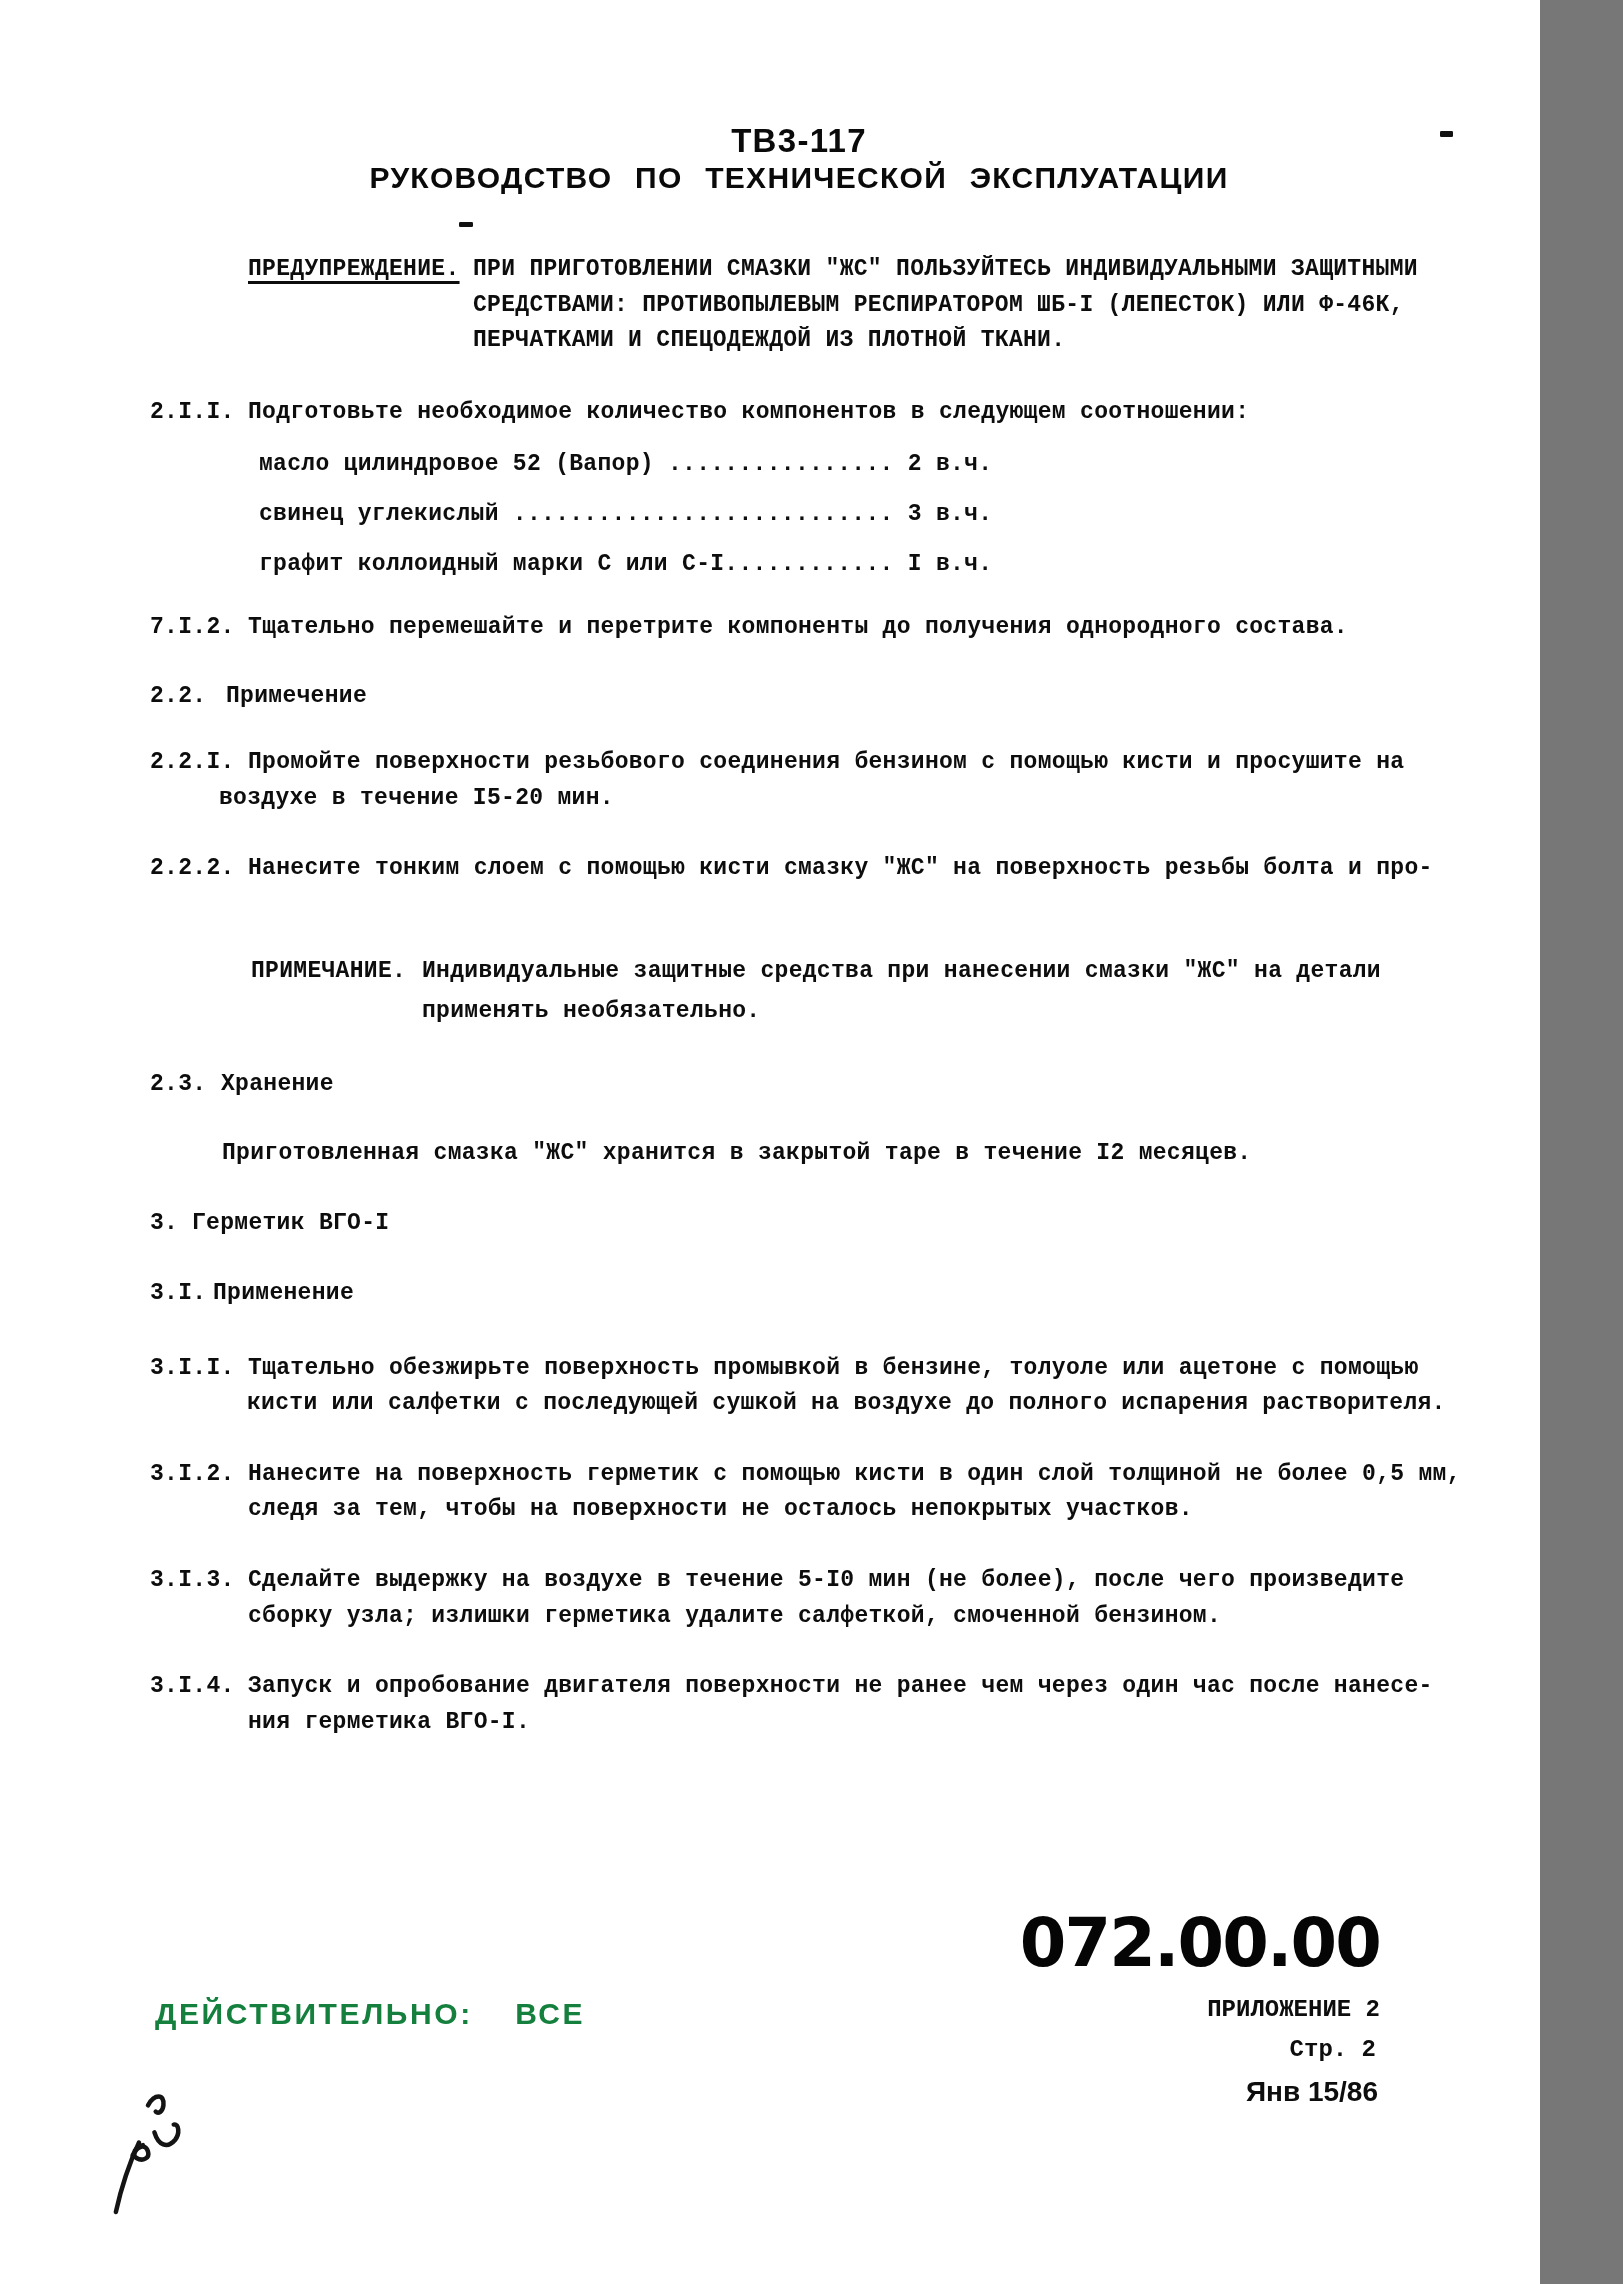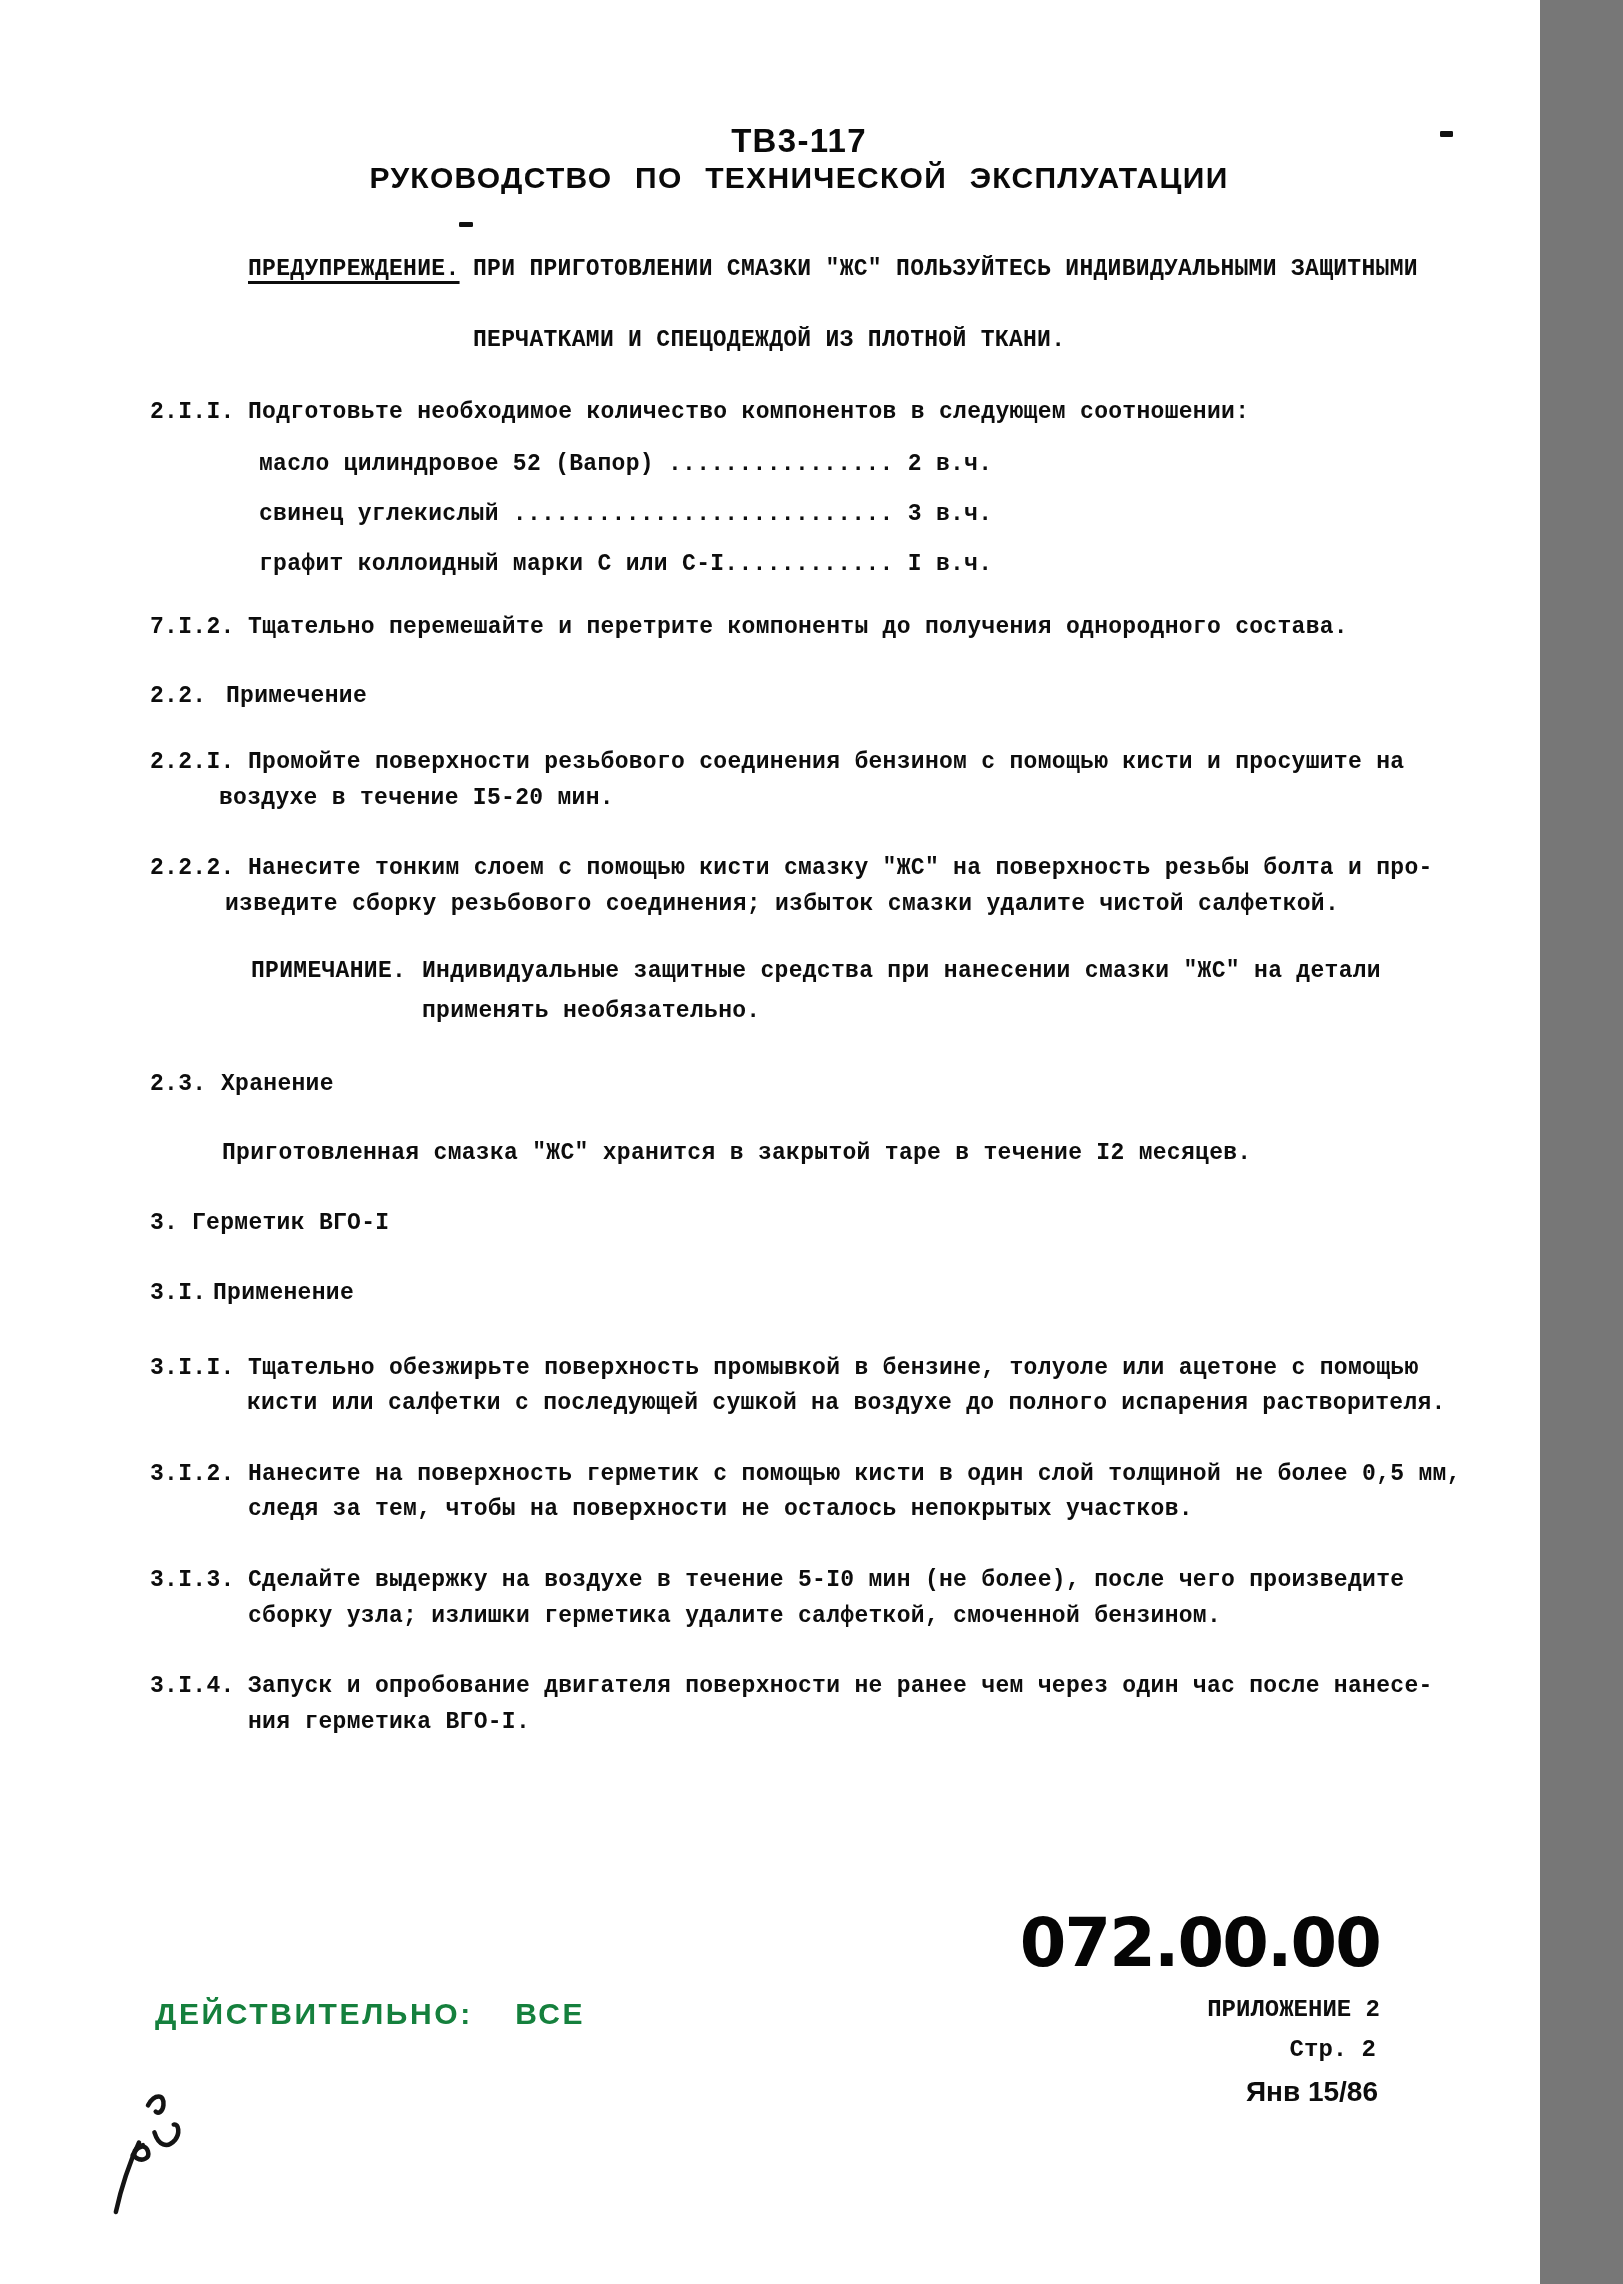--- a/index.html
+++ b/index.html
@@ -53,41 +53,41 @@
 
 <div class="page">
 
   <div class="hdr hdr-code">ТВ3-117</div>
   <div class="hdr hdr-title">РУКОВОДСТВО ПО ТЕХНИЧЕСКОЙ ЭКСПЛУАТАЦИИ</div>
   <div class="speck" style="left:459px;top:222px;width:14px;height:4.5px;"></div>
   <div class="speck" style="left:1440px;top:131px;width:13px;height:5.8px;"></div>
 
   <div class="mono warn-label" style="left:248px;top:256px;">ПРЕДУПРЕЖДЕНИЕ.</div>
   <div class="mono" style="left:473px;top:256px;">ПРИ ПРИГОТОВЛЕНИИ СМАЗКИ "ЖС" ПОЛЬЗУЙТЕСЬ ИНДИВИДУАЛЬНЫМИ ЗАЩИТНЫМИ</div>
+  <div class="mono" style="left:473px;top:292px;">СРЕДСТВАМИ: ПРОТИВОПЫЛЕВЫМ РЕСПИРАТОРОМ ШБ-I (ЛЕПЕСТОК) ИЛИ Ф-46К,</div>
   <div class="mono" style="left:473px;top:327px;">ПЕРЧАТКАМИ И СПЕЦОДЕЖДОЙ ИЗ ПЛОТНОЙ ТКАНИ.</div>
 
   <div class="mono" style="left:150px;top:399px;">2.I.I.</div>
   <div class="mono" style="left:248px;top:399px;">Подготовьте необходимое количество компонентов в следующем соотношении:</div>
   <div class="mono" style="left:259px;top:451px;">масло цилиндровое 52 (Вапор) ................ 2 в.ч.</div>
   <div class="mono" style="left:259px;top:501px;">свинец углекислый ........................... 3 в.ч.</div>
   <div class="mono" style="left:259px;top:551px;">графит коллоидный марки С или С-I............ I в.ч.</div>
 
   <div class="mono" style="left:150px;top:614px;">7.I.2.</div>
   <div class="mono" style="left:248px;top:614px;">Тщательно перемешайте и перетрите компоненты до получения однородного состава.</div>
 
   <div class="mono" style="left:150px;top:683px;">2.2.</div>
   <div class="mono" style="left:226px;top:683px;text-align:center;">Примечение</div>
 
   <div class="mono" style="left:150px;top:749px;">2.2.I.</div>
   <div class="mono" style="left:248px;top:749px;">Промойте поверхности резьбового соединения бензином с помощью кисти и просушите на</div>
   <div class="mono" style="left:219px;top:785px;">воздухе в течение I5-20 мин.</div>
 
   <div class="mono" style="left:150px;top:855px;">2.2.2.</div>
   <div class="mono" style="left:248px;top:855px;">Нанесите тонким слоем с помощью кисти смазку "ЖС" на поверхность резьбы болта и про-</div>
-  <div class="mono" style="left:225px;top:891px;">изведите сборку резьбового соединения; избыток смазки удалите чистой салфеткой.</div>
 
   <div class="mono" style="left:251px;top:958px;">ПРИМЕЧАНИЕ.</div>
   <div class="mono" style="left:422px;top:958px;">Индивидуальные защитные средства при нанесении смазки "ЖС" на детали</div>
   <div class="mono" style="left:422px;top:998px;">применять необязательно.</div>
 
   <div class="mono" style="left:150px;top:1071px;">2.3.</div>
   <div class="mono" style="left:221px;top:1071px;">Хранение</div>
   <div class="mono" style="left:222px;top:1140px;">Приготовленная смазка "ЖС" хранится в закрытой таре в течение I2 месяцев.</div>
 
   <div class="mono" style="left:150px;top:1210px;">3.</div>

